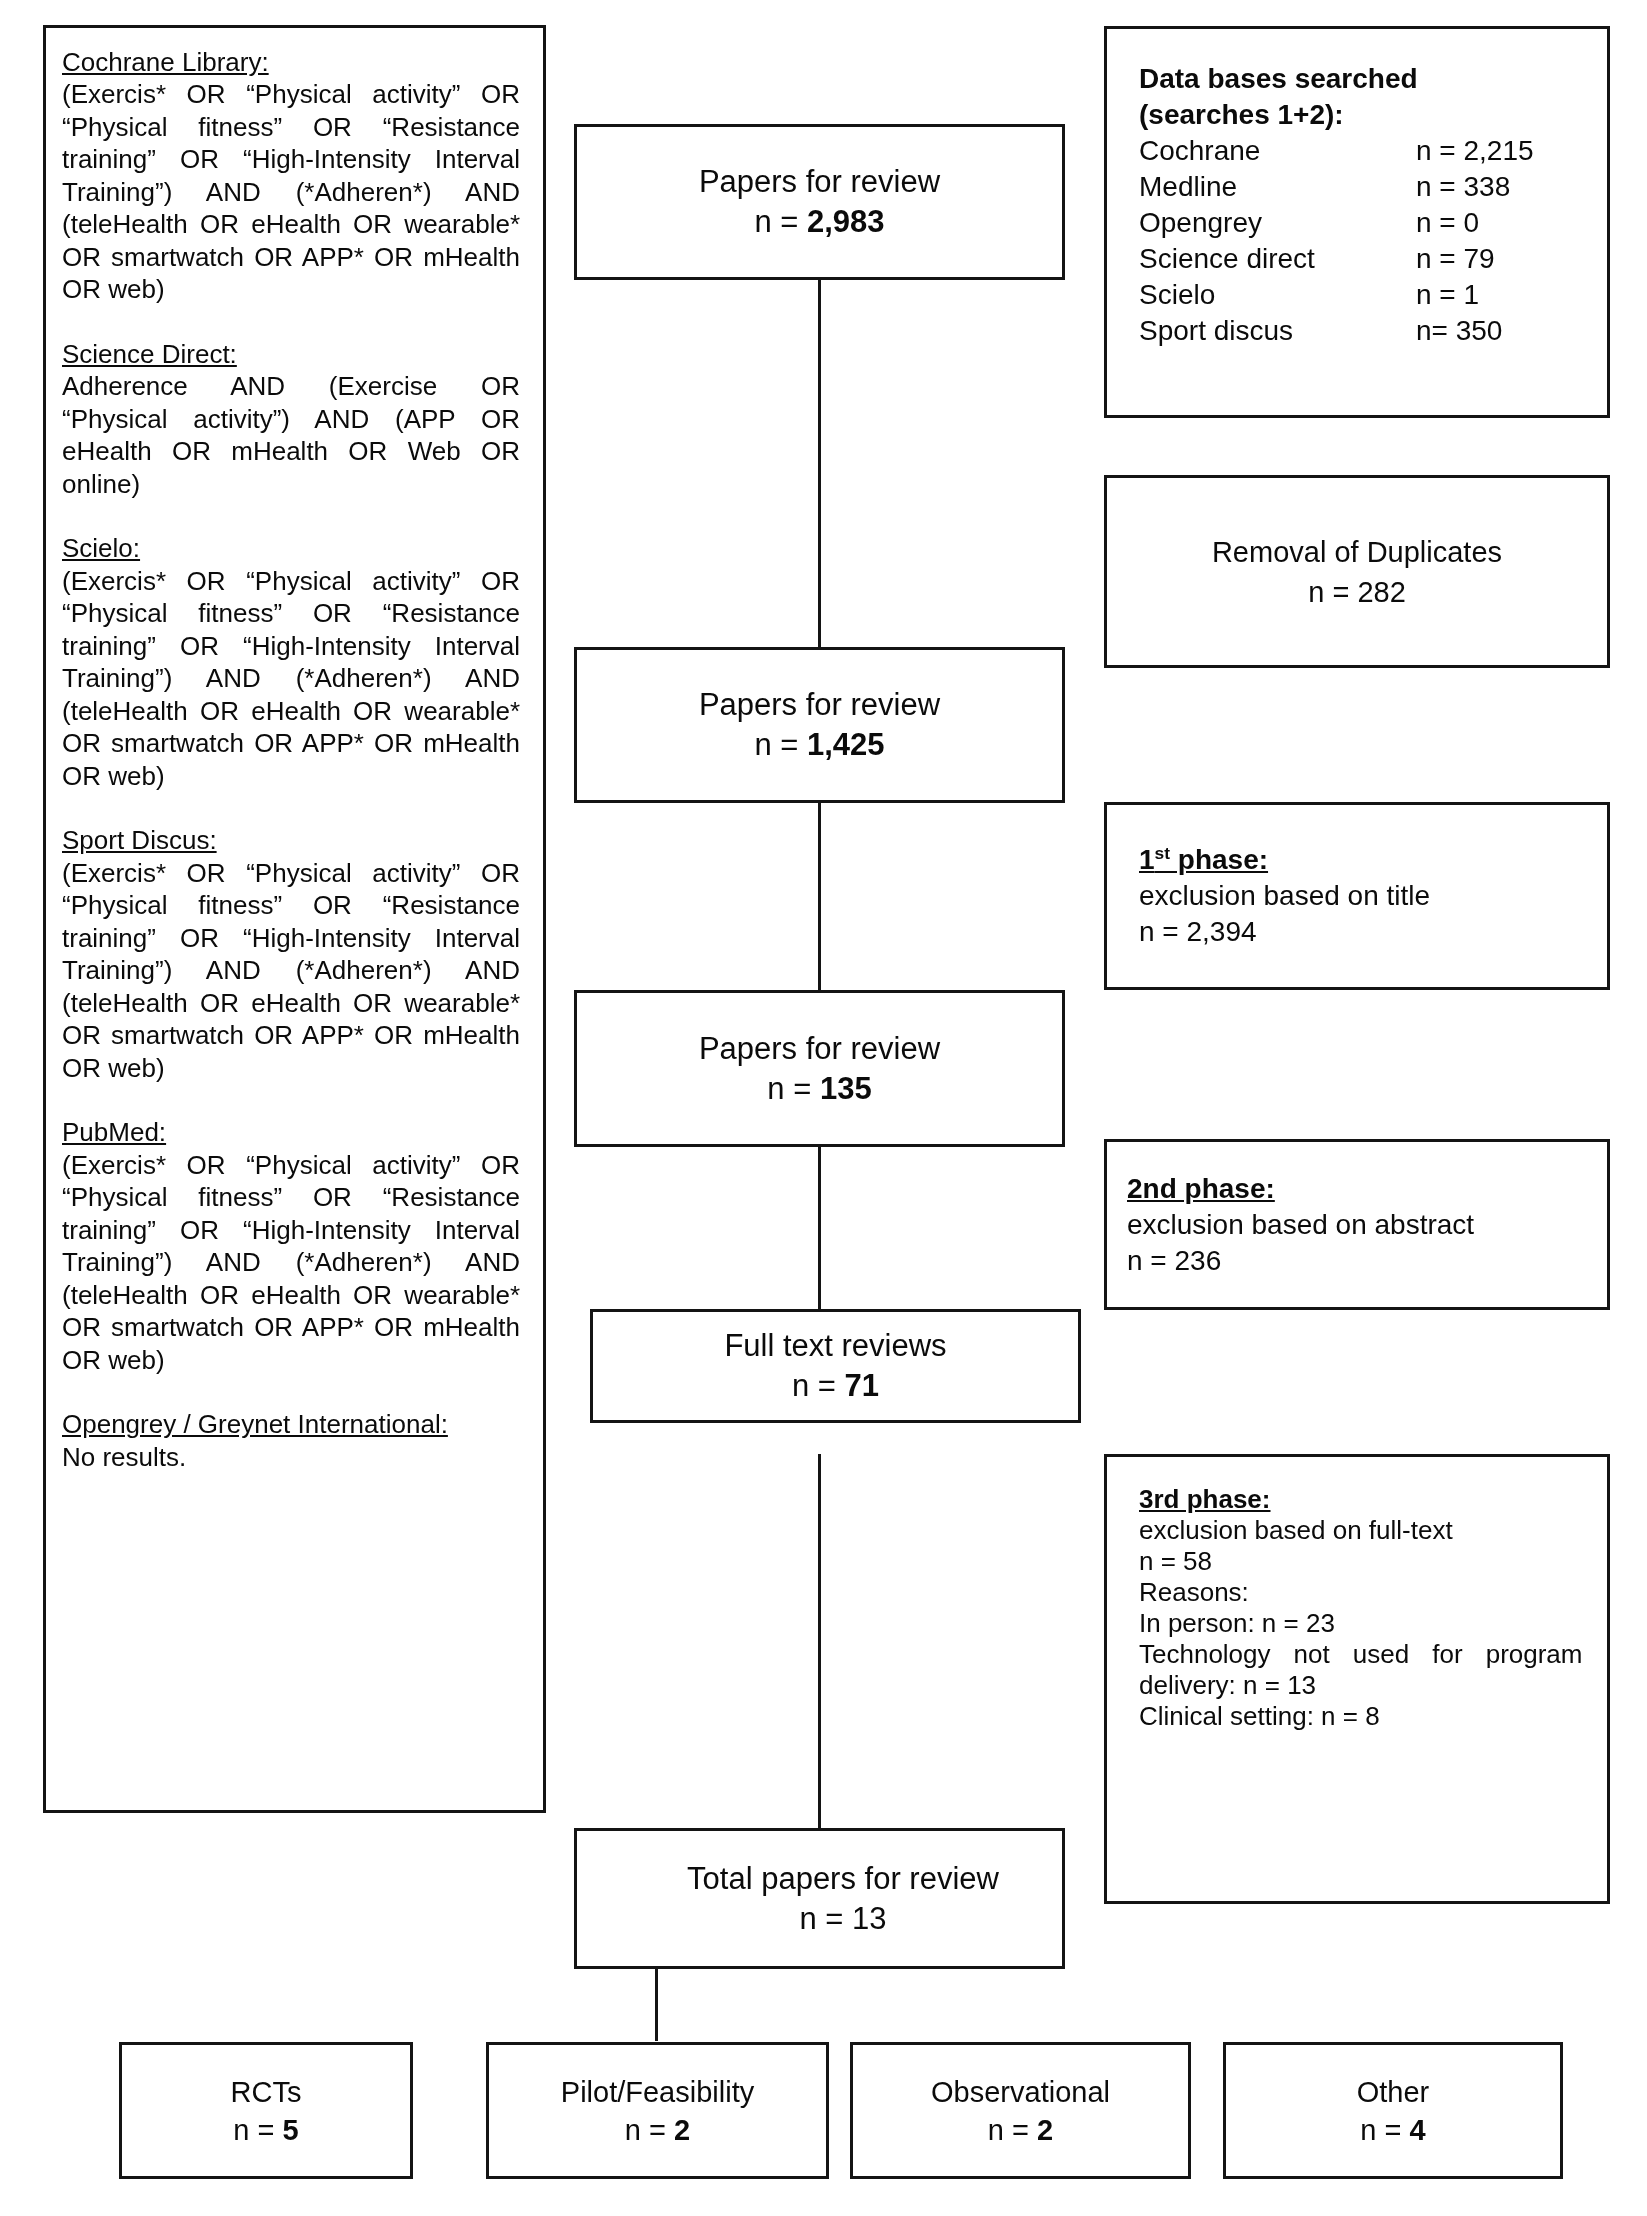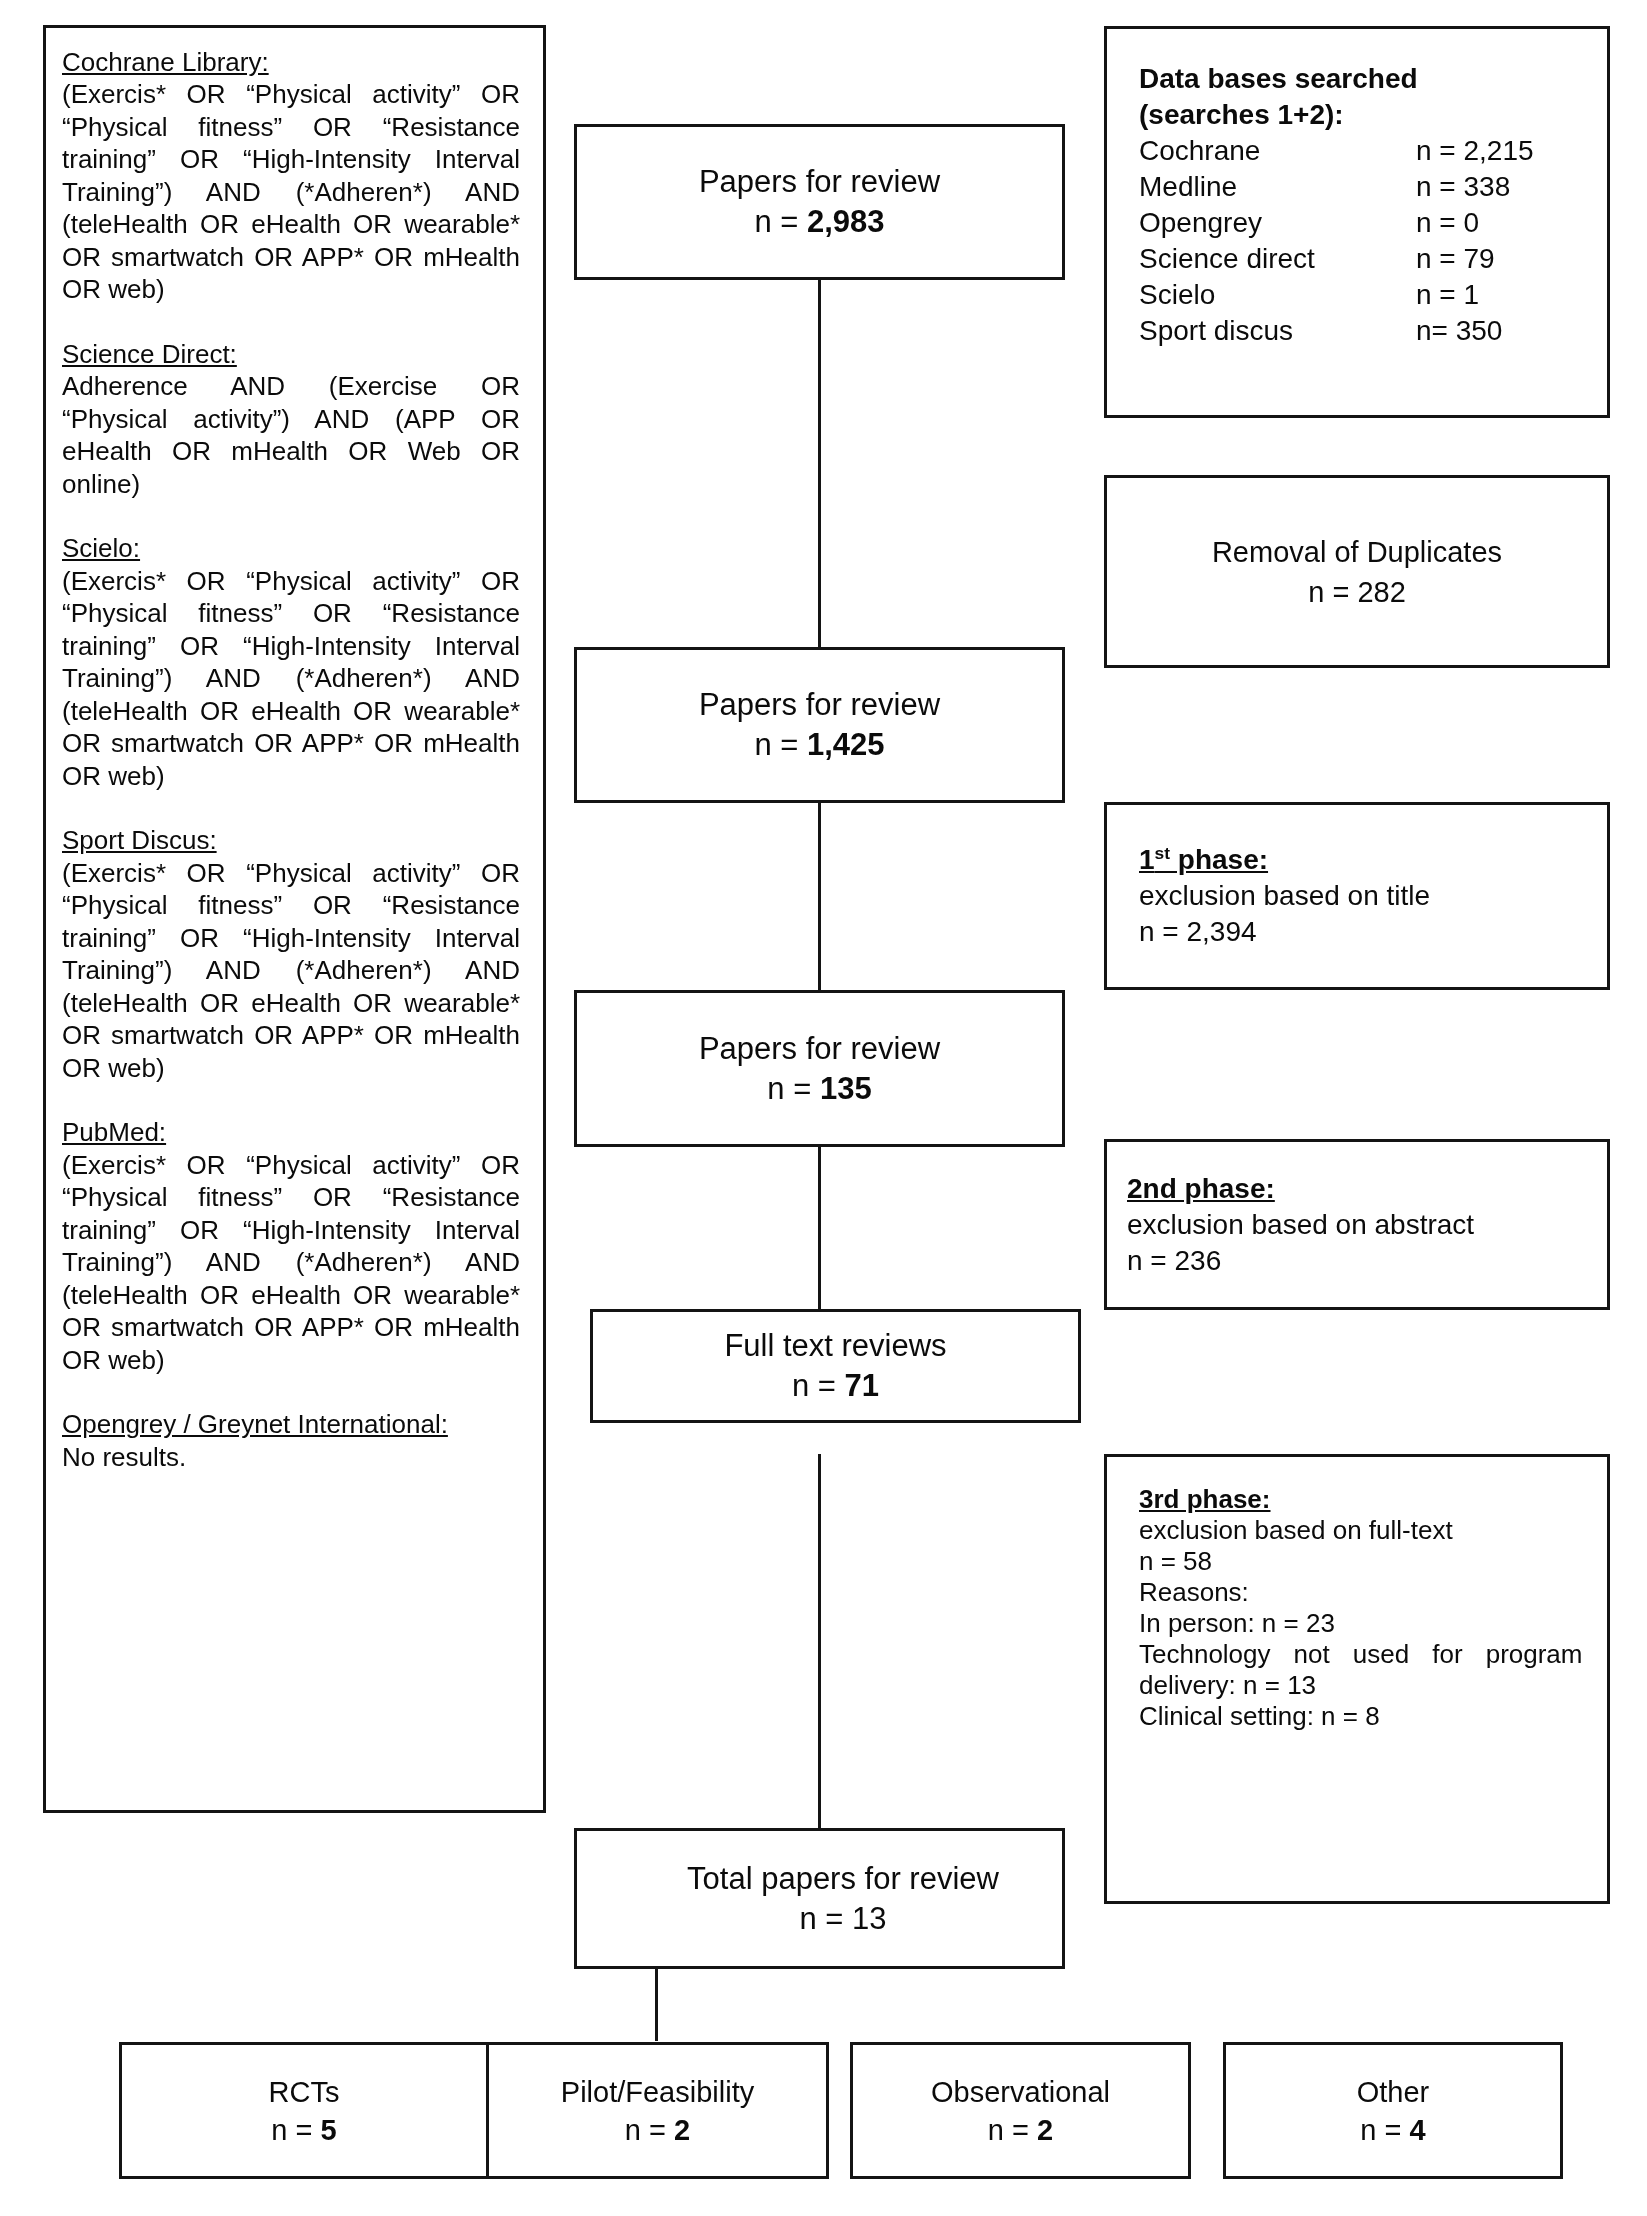--- a/index.html
+++ b/index.html
@@ -179,21 +179,21 @@
   <div class="box phase3-box">
     <div class="phase-title">3rd phase:</div>
     <div>exclusion based on full-text</div>
     <div>n = 58</div>
     <div>Reasons:</div>
     <div>In person: n = 23</div>
     <div class="justify">Technology not used for program delivery: n = 13</div>
     <div>Clinical setting: n = 8</div>
   </div>
 
-  <div class="box bottom-box" style="left:119px; width:370px;">
+  <div class="box bottom-box" style="left:119px; width:294px;">
     <div>RCTs</div>
     <div><span>n = </span><span class="bold">5</span></div>
   </div>
 
   <div class="box bottom-box" style="left:486px; width:343px;">
     <div>Pilot/Feasibility</div>
     <div><span>n = </span><span class="bold">2</span></div>
   </div>
 
   <div class="box bottom-box" style="left:850px; width:341px;">

